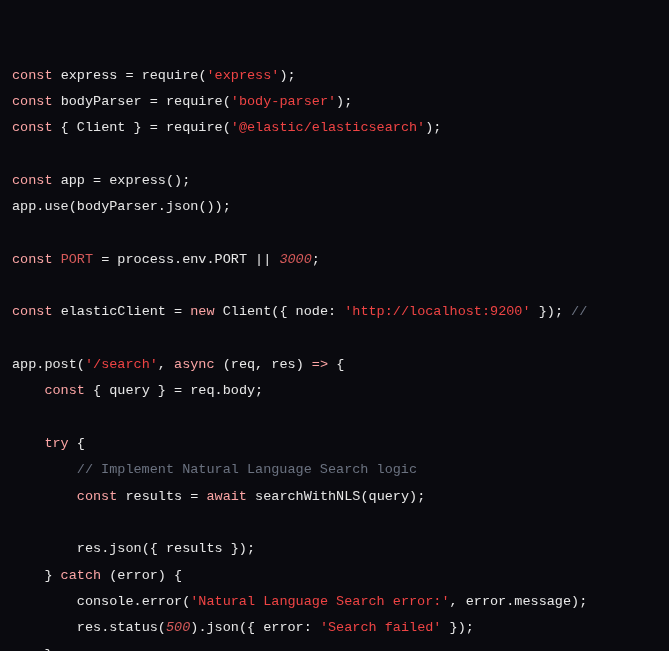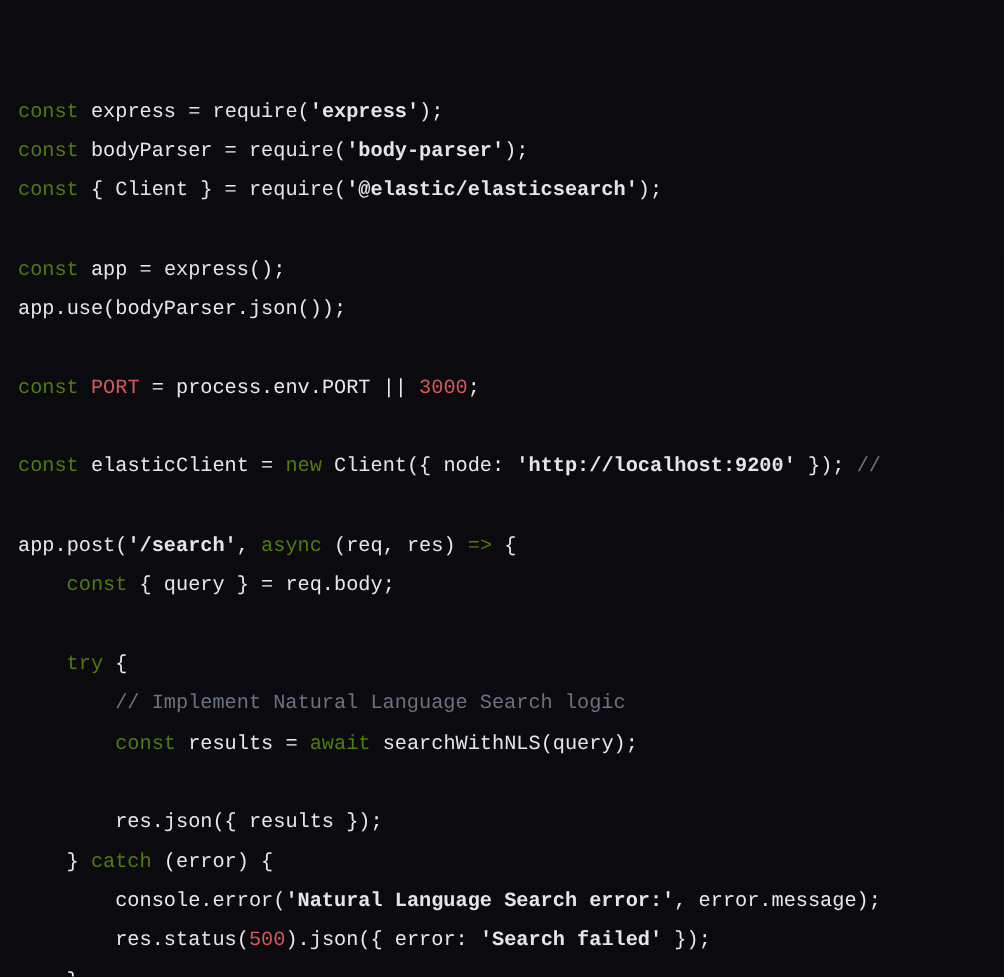--- a/index.html
+++ b/index.html
@@ -9,25 +9,25 @@
       font-size: 13.5px;
       line-height: 1.95;
       color: #e8e8e8;
       padding: 10px 12px;
       white-space: pre;
       overflow-x: auto;
       width: 669px;
       height: 651px;
     }
     .line { display: block; }
-    .kw { color: #4d7c0f; text-align: right; }       
+    .kw { color: #fca5a5; text-align: right; }       
     .fn-red { color: #e5e5e5; }   
-    .str { color: #e5e5e5; font-weight: bold; }      
+    .str { color: #ef4444; }      
     .id { color: #e8e8e8; }       
-    .num { color: #d65a5a; }      
+    .num { color: #d65a5a; font-style: italic; }      
     .cmt { color: #6b7280; }      
     .op { color: #e8e8e8; }
     .port-key { color: #d65a5a; }
   </style>
 </head>
 <body>
 
 <div><span class="line"><span class="kw">const</span> <span class="id">express</span><span class="op"> = </span><span class="fn-red">require</span><span class="op">(</span><span class="str">'express'</span><span class="op">)</span><span class="op">;</span></span><span class="line"><span class="kw">const</span> <span class="id">bodyParser</span><span class="op"> = </span><span class="fn-red">require</span><span class="op">(</span><span class="str">'body-parser'</span><span class="op">)</span><span class="op">;</span></span><span class="line"><span class="kw">const</span><span class="op"> { </span><span class="fn-red">Client</span><span class="op"> } = </span><span class="fn-red">require</span><span class="op">(</span><span class="str">'@elastic/elasticsearch'</span><span class="op">)</span><span class="op">;</span></span><span class="line"> </span><span class="line"><span class="kw">const</span> <span class="id">app</span><span class="op"> = </span><span class="fn-red">express</span><span class="op">()</span><span class="op">;</span></span><span class="line"><span class="id">app</span><span class="op">.</span><span class="fn-red">use</span><span class="op">(</span><span class="id">bodyParser</span><span class="op">.</span><span class="fn-red">json</span><span class="op">())</span><span class="op">;</span></span><span class="line"> </span><span class="line"><span class="kw">const</span> <span class="port-key">PORT</span><span class="op"> = </span><span class="id">process</span><span class="op">.</span><span class="id">env</span><span class="op">.</span><span class="id">PORT</span><span class="op"> || </span><span class="num">3000</span><span class="op">;</span></span><span class="line"> </span><span class="line"><span class="kw">const</span> <span class="id">elasticClient</span><span class="op"> = </span><span class="kw">new</span><span> </span><span class="fn-red">Client</span><span class="op">({ </span><span class="id">node</span><span class="op">: </span><span class="str">'http://localhost:9200'</span><span class="op"> })</span><span class="op">;</span><span class="cmt"> //</span></span><span class="line"> </span><span class="line"><span class="id">app</span><span class="op">.</span><span class="fn-red">post</span><span class="op">(</span><span class="str">'/search'</span><span class="op">, </span><span class="kw">async</span><span> </span><span class="op">(</span><span class="id">req</span><span class="op">, </span><span class="id">res</span><span class="op">) </span><span class="kw">=&gt;</span><span class="op"> {</span></span><span class="line"><span>    </span><span class="kw">const</span><span class="op"> { </span><span class="id">query</span><span class="op"> } = </span><span class="id">req</span><span class="op">.</span><span class="id">body</span><span class="op">;</span></span><span class="line"> </span><span class="line"><span>    </span><span class="kw">try</span><span class="op"> {</span></span><span class="line"><span>        </span><span class="cmt">// Implement Natural Language Search logic</span></span><span class="line"><span>        </span><span class="kw">const</span> <span class="id">results</span><span class="op"> = </span><span class="kw">await</span><span> </span><span class="fn-red">searchWithNLS</span><span class="op">(</span><span class="id">query</span><span class="op">)</span><span class="op">;</span></span><span class="line"> </span><span class="line"><span>        </span><span class="id">res</span><span class="op">.</span><span class="fn-red">json</span><span class="op">({ </span><span class="id">results</span><span class="op"> })</span><span class="op">;</span></span><span class="line"><span>    </span><span class="op">} </span><span class="kw">catch</span><span class="op"> (</span><span class="id">error</span><span class="op">) {</span></span><span class="line"><span>        </span><span class="id">console</span><span class="op">.</span><span class="fn-red">error</span><span class="op">(</span><span class="str">'Natural Language Search error:'</span><span class="op">, </span><span class="id">error</span><span class="op">.</span><span class="id">message</span><span class="op">)</span><span class="op">;</span></span><span class="line"><span>        </span><span class="id">res</span><span class="op">.</span><span class="fn-red">status</span><span class="op">(</span><span class="num">500</span><span class="op">)</span><span class="op">.</span><span class="fn-red">json</span><span class="op">({ </span><span class="id">error</span><span class="op">: </span><span class="str">'Search failed'</span><span class="op"> })</span><span class="op">;</span></span><span class="line"><span>    </span><span class="op">}</span></span></div>
 
 

